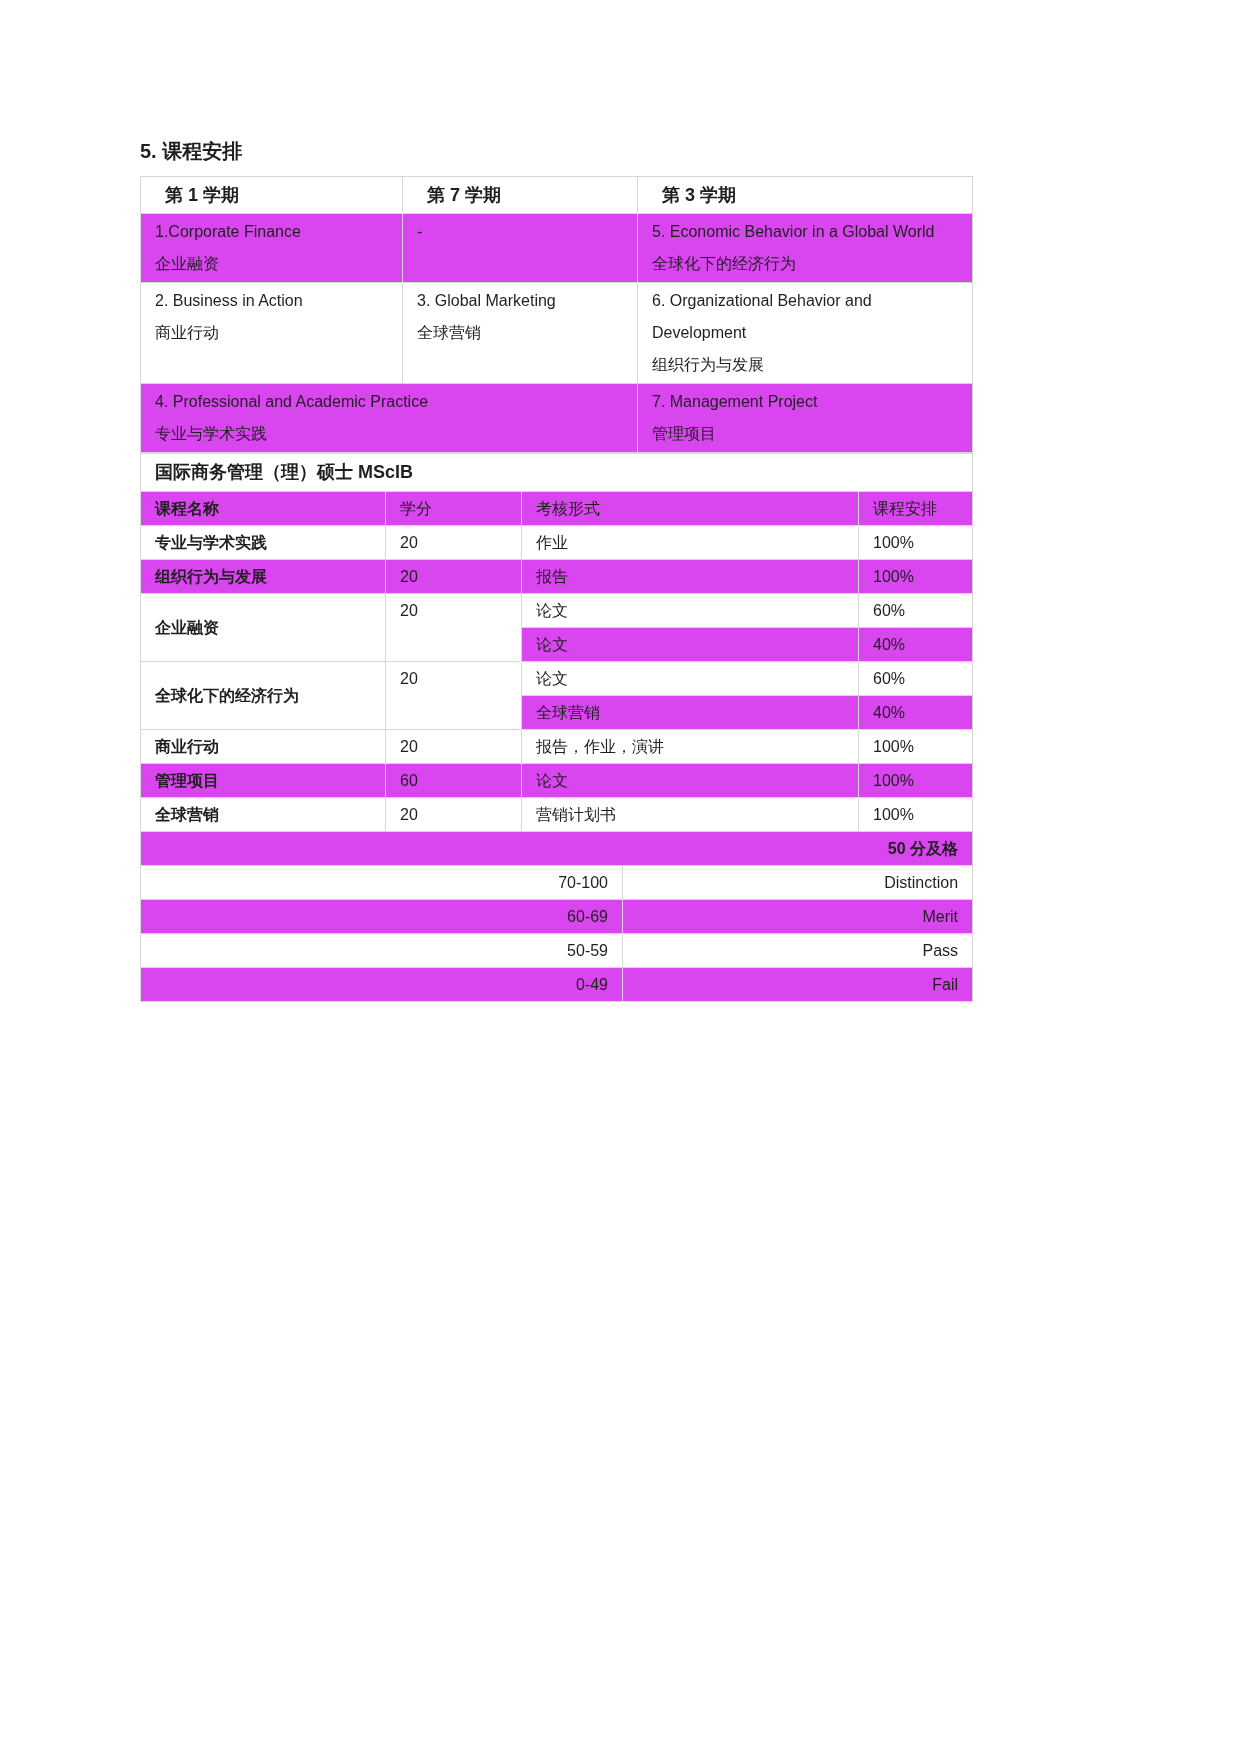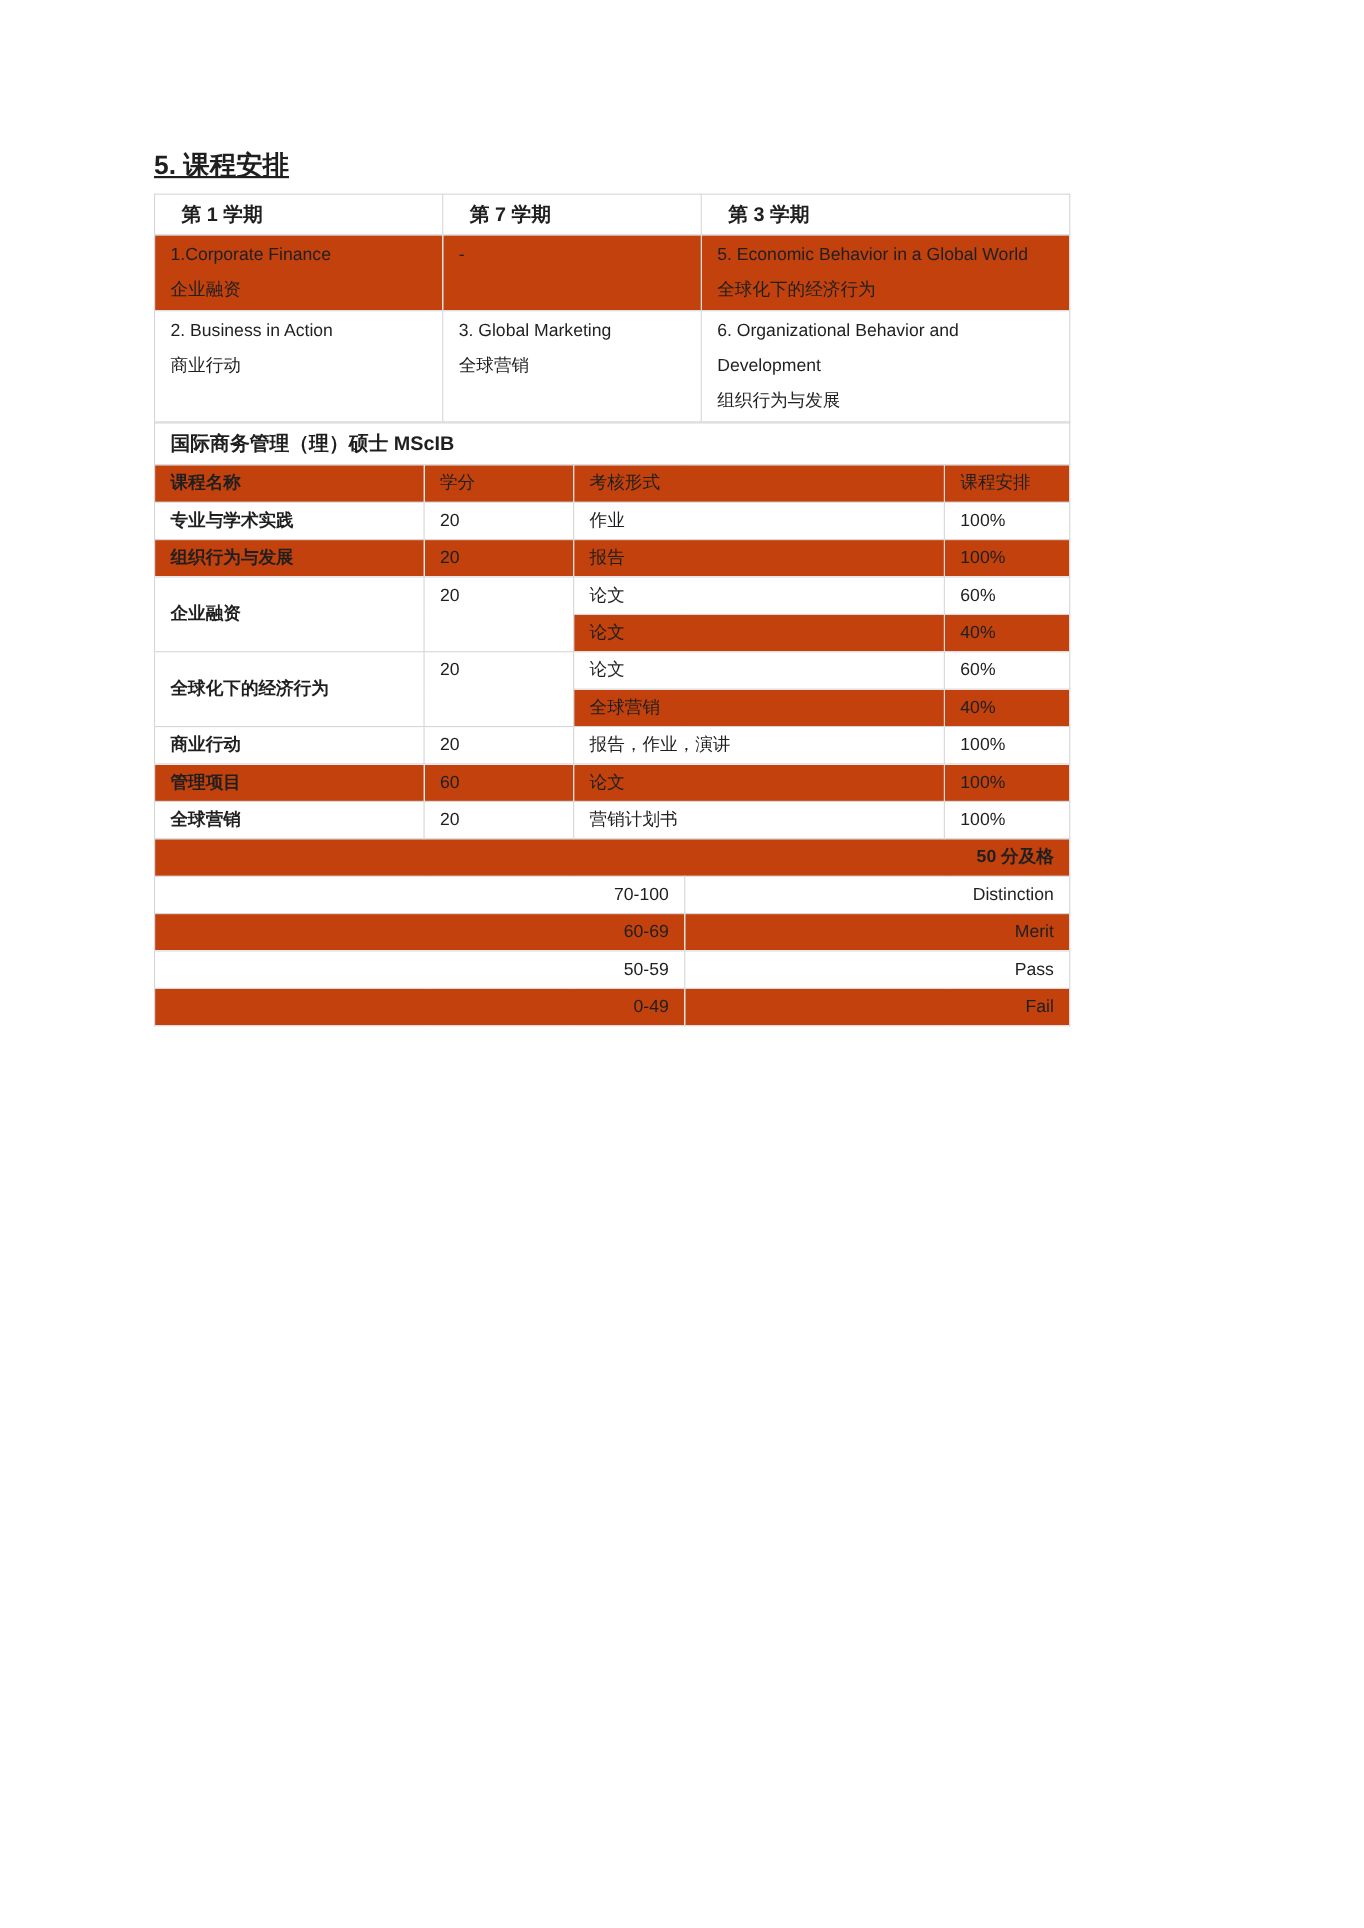--- a/index.html
+++ b/index.html
@@ -9,41 +9,40 @@
     height: 1753px;
     background: #ffffff;
     color: #1f1f1f;
     font-family: "Liberation Sans", "DejaVu Sans", sans-serif;
   }
   .content {
     padding: 140px 0 0 140px;
     width: 972px;
   }
   .section-heading {
-    font-size: 24px;
+    font-size: 20px;
     font-weight: 700;
     margin: 0 0 14px 0;
     line-height: 22px;
-    text-decoration: underline;
   }
   .section-assessment .section-heading {
     margin-top: 48px;
   }
   table {
     border-collapse: collapse;
     table-layout: fixed;
     width: 832px;
   }
   td {
     border: 1px solid #d6d6d6;
     font-size: 16px;
     vertical-align: top;
     overflow: hidden;
   }
-  .gray { background: #c2410c; }
+  .gray { background: #d946ef; }
   .bold { font-weight: 700; }
   .center { text-align: right; }
 
   
   .sched td {
     padding: 2px 14px;
     line-height: 32px;
   }
   .sched .hdr {
     font-weight: 700;
@@ -102,20 +101,30 @@
             <div>2. Business in Action</div>
             <div>商业行动</div>
           </td>
           <td>
             <div>3. Global Marketing</div>
             <div>全球营销</div>
           </td>
           <td>
             <div>6. Organizational Behavior and Development</div>
             <div>组织行为与发展</div>
+          </td>
+        </tr>
+        <tr>
+          <td class="gray" colspan="2">
+            <div>4. Professional and Academic Practice</div>
+            <div>专业与学术实践</div>
+          </td>
+          <td class="gray">
+            <div>7. Management Project</div>
+            <div>管理项目</div>
           </td>
         </tr>
       </tbody>
     </table>
   </div>
 
   <div class="section-assessment">
 
     <table class="assess">
       <colgroup>

